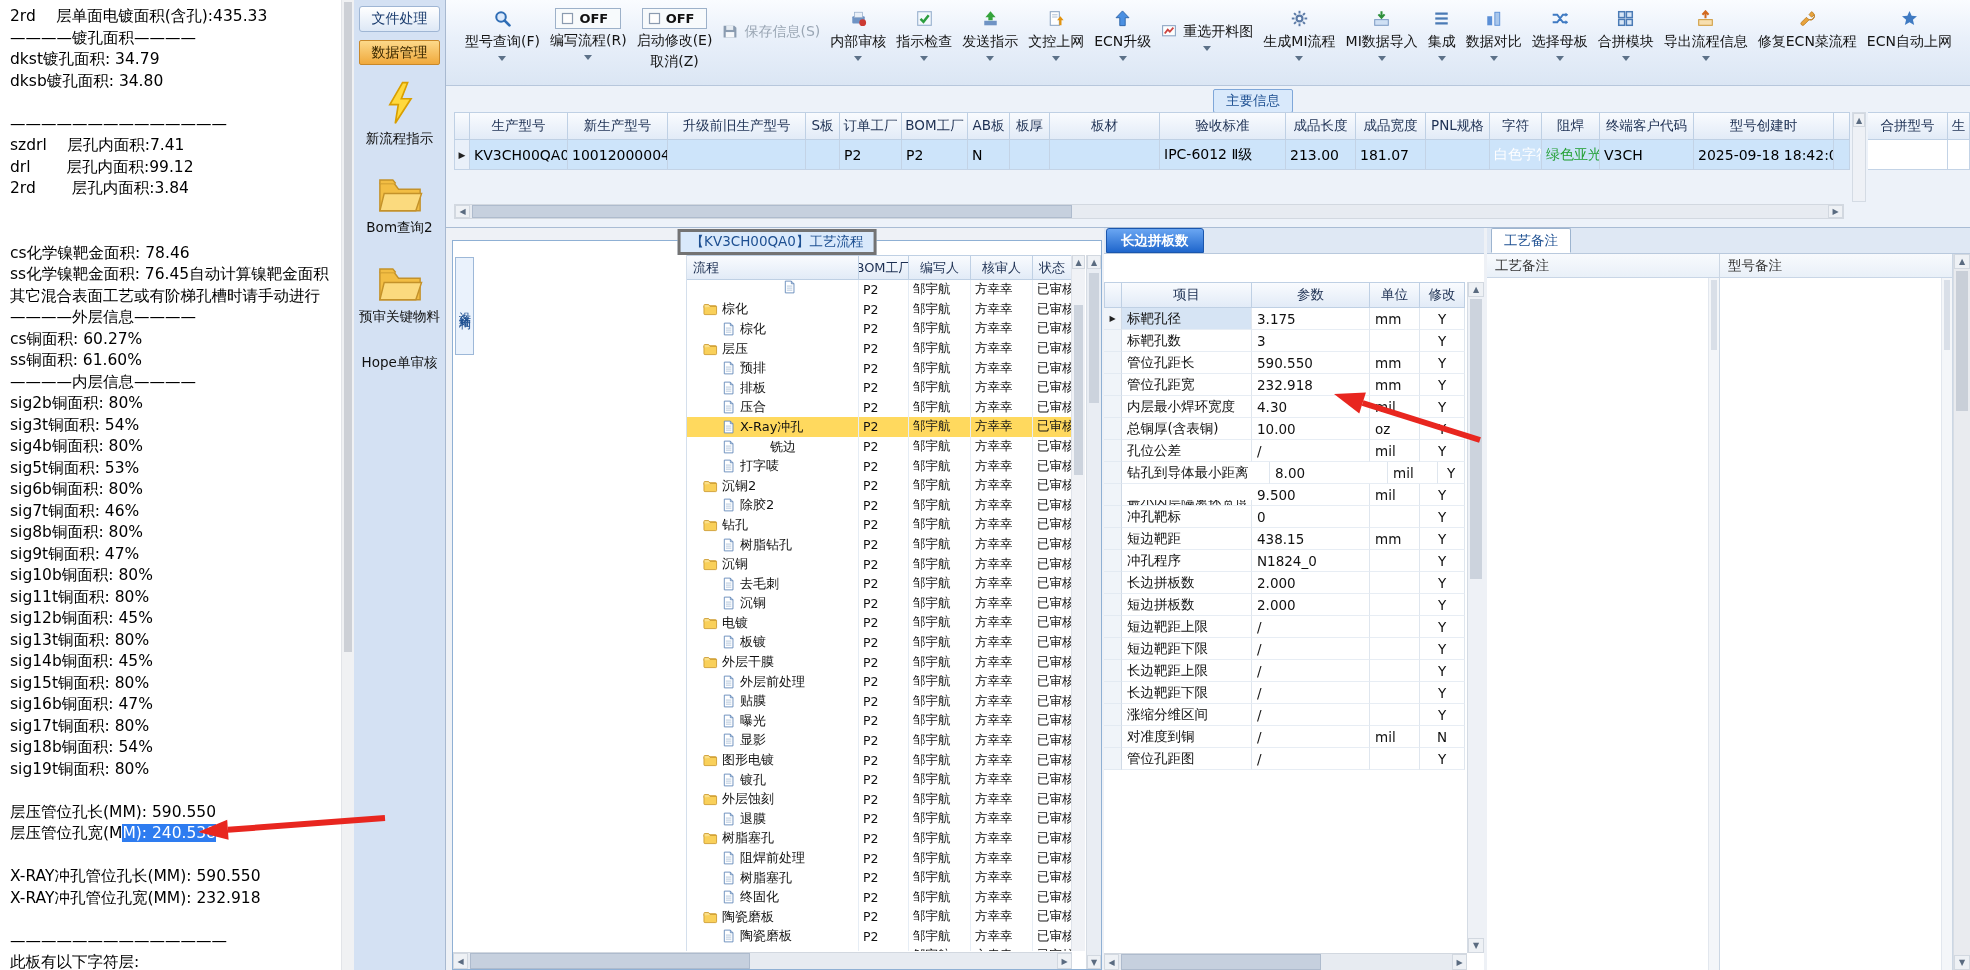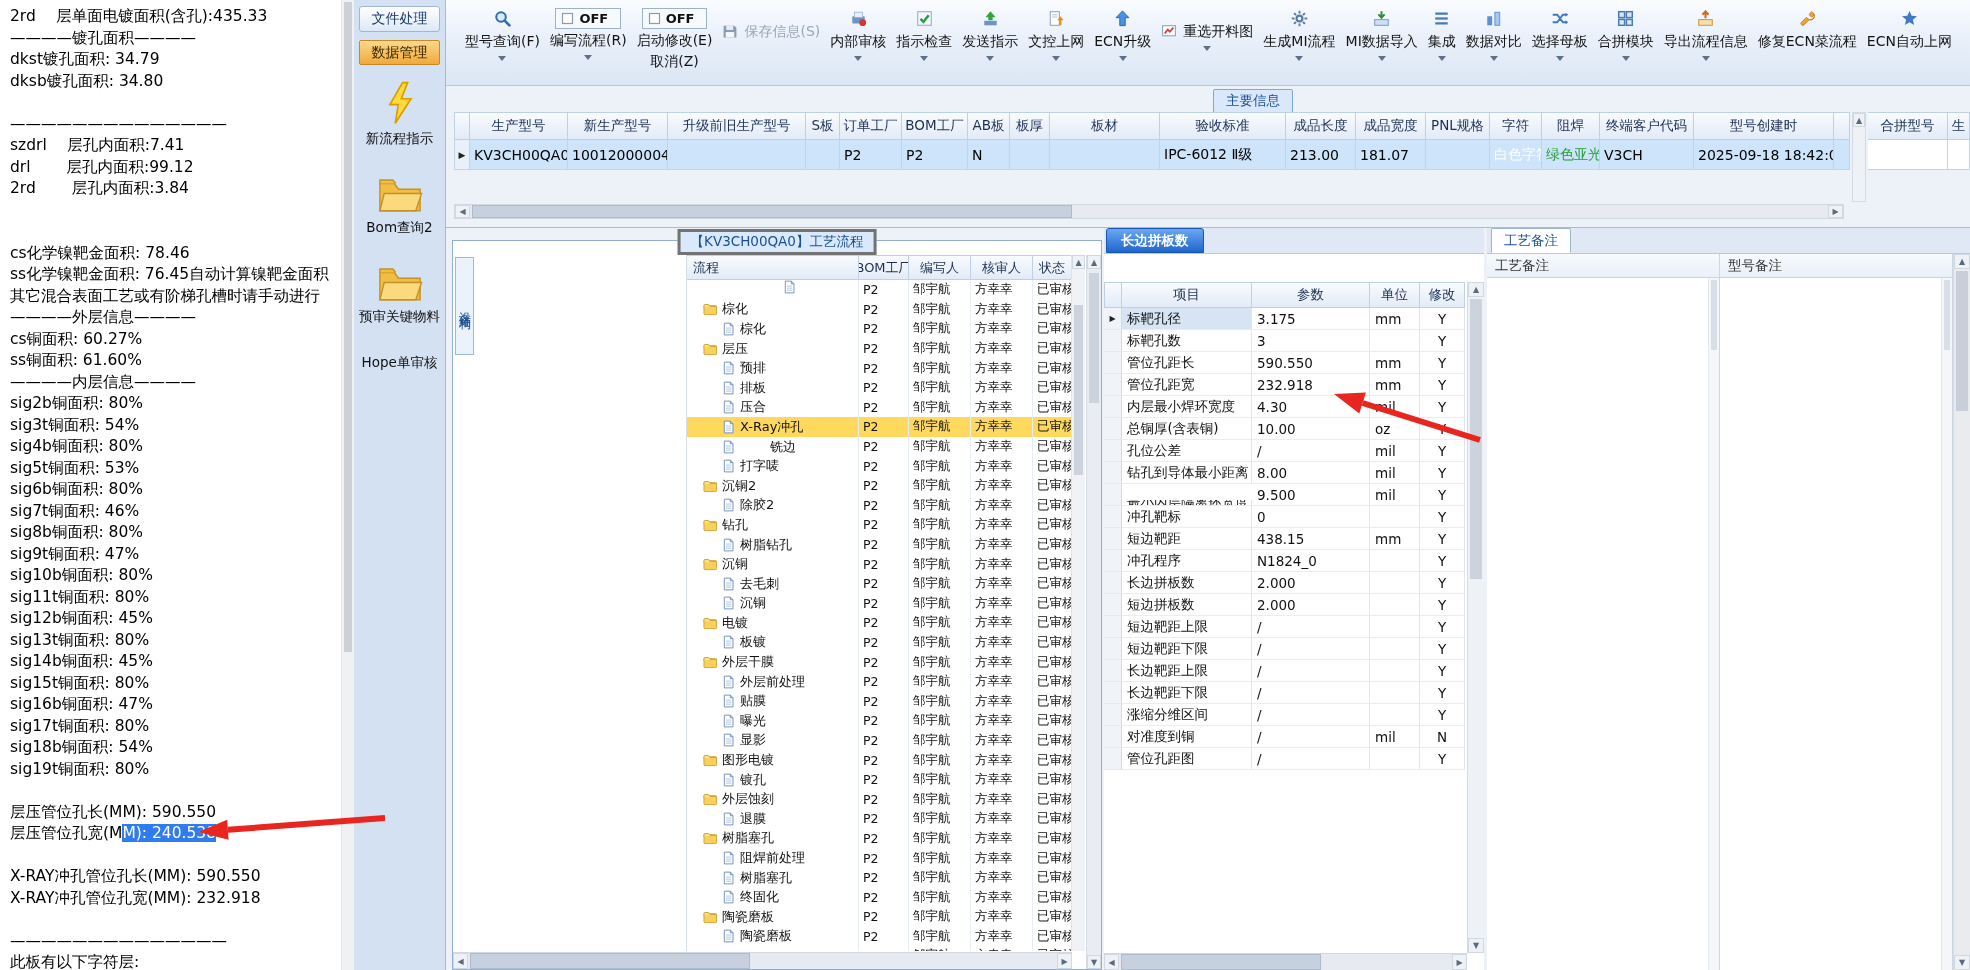--- a/index.html
+++ b/index.html
@@ -1227,21 +1227,21 @@
           </div>
           <div class="bp-row">
             <div class="bp-g"></div>
             <div class="bp-c item" style="width: 130px;">孔位公差</div>
             <div class="bp-c" style="width: 118px;">/</div>
             <div class="bp-c" style="width: 50px;">mil</div>
             <div class="bp-c" style="flex: 1 1 0%; justify-content: center;">Y</div>
           </div>
           <div class="bp-row">
             <div class="bp-g"></div>
-            <div class="bp-c item" style="width: 130px;">钻孔到导体最小距离</div>
+            <div class="bp-c item" style="width: 148px;">钻孔到导体最小距离</div>
             <div class="bp-c" style="width: 118px;">8.00</div>
             <div class="bp-c" style="width: 50px;">mil</div>
             <div class="bp-c" style="flex: 1 1 0%; justify-content: center;">Y</div>
           </div>
           <div class="bp-row">
             <div class="bp-g"></div>
             <div class="bp-c item" style="width: 130px; margin-top: 16px;">最小内层隔离环宽度</div>
             <div class="bp-c" style="width: 118px;">9.500</div>
             <div class="bp-c" style="width: 50px;">mil</div>
             <div class="bp-c" style="flex: 1 1 0%; justify-content: center;">Y</div>

